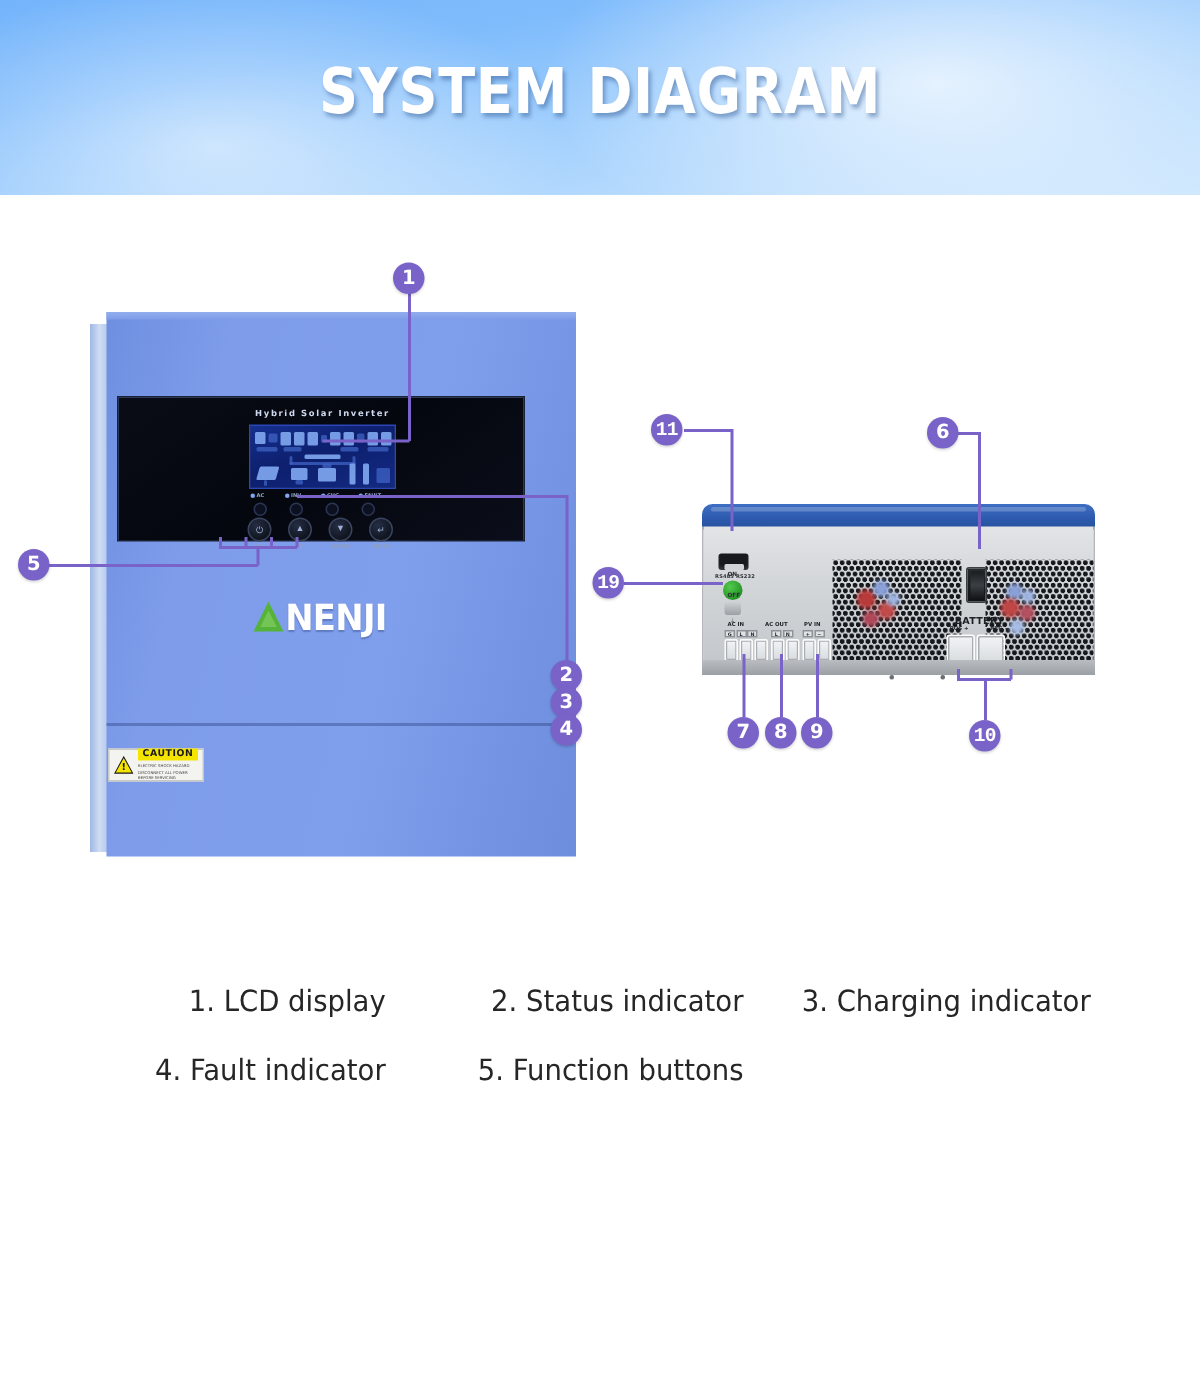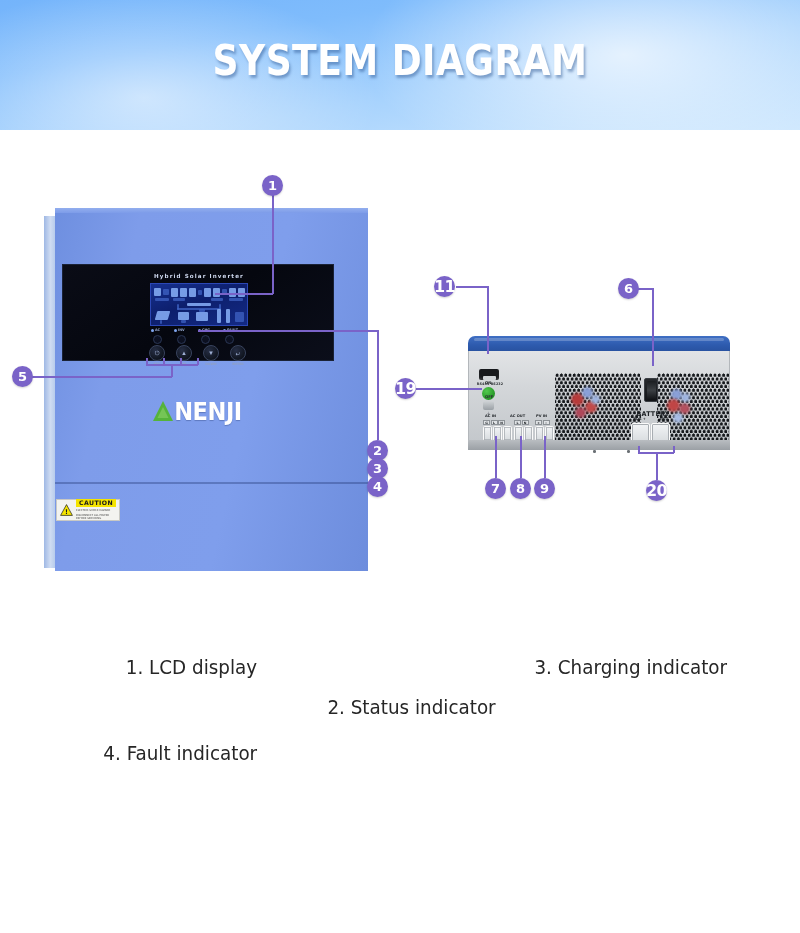--- a/index.html
+++ b/index.html
@@ -34,27 +34,27 @@
   
   .callout {
     position: absolute; width: 21px; height: 21px; border-radius: 50%;
     background: #7a63c8; color: #fff;
     font-family: "DejaVu Sans", sans-serif;
     font-size: 13px; font-weight: 700;
     display: flex; align-items: center; justify-content: center;
     line-height: 1; z-index: 40;
     box-shadow: 0 1px 2px rgba(0,0,0,0.18);
   }
-  .callout.wide { font-size: 16px; letter-spacing: -0.5px; }
+  .callout.wide { font-size: 13px; letter-spacing: -0.5px; font-family: Liberation Mono, monospace; }
   .lead { position: absolute; background: #7a63c8; z-index: 30; }
   .lead.v { width: 1.5px; }
   .lead.h { height: 1.5px; }
 
   
-  #front-unit { position: absolute; left: 44px; top: 208px; width: 324px; height: 363px; z-index: 10; }
+  #front-unit { position: absolute; left: 60px; top: 208px; width: 324px; height: 363px; z-index: 10; }
   #front-side {
     position: absolute; left: 0; top: 8px; width: 14px; height: 352px;
     background: linear-gradient(90deg, #9fb8e4 0%, #cfdcf2 45%, #aac2e8 100%);
   }
   #front-body {
     position: absolute; left: 11px; top: 0; width: 313px; height: 363px;
     background: linear-gradient(103deg, #6e8fe0 0%, #7e9cea 22%, #7f9eec 60%, #6d8ddd 100%);
   }
   #front-body:after {
     content: ""; position: absolute; left: 0; right: 0; top: 274px; height: 1.5px;
@@ -256,21 +256,21 @@
     background: #6a6f74; top: 99px;
   }
 
   
   #legend {
     position: absolute; left: 40px; top: 655px; width: 720px;
     font-family: "DejaVu Sans", sans-serif;
   }
   .legend-row { display: flex; width: 100%; margin-bottom: 20px; }
   .legend-cell { width: 231px; flex: 0 0 231px; text-align: right; }
-  .legend-cell:nth-child(2) { width: 239px; flex: 0 0 239px; margin-top: 40px; }
+  .legend-cell:nth-child(2) { width: 239px; flex: 0 0 239px; }
   .legend-item {
     font-size: 19.5px; color: #262626; line-height: 26px;
     transform: scaleX(0.94); transform-origin: left center;
     white-space: nowrap;
   }
   .legend-sub {
     font-size: 19.5px; color: #262626; line-height: 30px;
     transform: scaleX(0.94); transform-origin: left center;
     padding-left: 22px; white-space: nowrap;
   }
@@ -497,36 +497,39 @@
 
   <span class="callout" style="left:262px;top:175px;">1</span>
   <span class="callout" style="left:367px;top:440px;">2</span>
   <span class="callout" style="left:367px;top:458px;">3</span>
   <span class="callout" style="left:367px;top:476px;">4</span>
   <span class="callout" style="left:12px;top:366px;">5</span>
   <span class="callout" style="left:618px;top:278px;">6</span>
   <span class="callout" style="left:485px;top:478px;">7</span>
   <span class="callout" style="left:510px;top:478px;">8</span>
   <span class="callout" style="left:534px;top:478px;">9</span>
-  <span class="callout wide" style="left:646px;top:480px;">20</span>
+  <span class="callout wide" style="left:646px;top:480px;">10</span>
   <span class="callout wide" style="left:434px;top:276px;">11</span>
   <span class="callout wide" style="left:395px;top:378px;">19</span>
 
   <div id="legend">
     <div class="legend-row">
       <div class="legend-cell">
         <div class="legend-item">1. LCD display</div>
       </div>
       <div class="legend-cell">
         <div class="legend-item">2. Status indicator</div>
       </div>
       <div class="legend-cell">
         <div class="legend-item">3. Charging indicator</div>
       </div>
     </div>
     <div class="legend-row">
       <div class="legend-cell">
         <div class="legend-item">4. Fault indicator</div>
       </div>
+      <div class="legend-cell">
+        <div class="legend-item">5. Function buttons</div>
+      </div>
     </div>
   </div>
 
 </div>
 
 </body></html>

